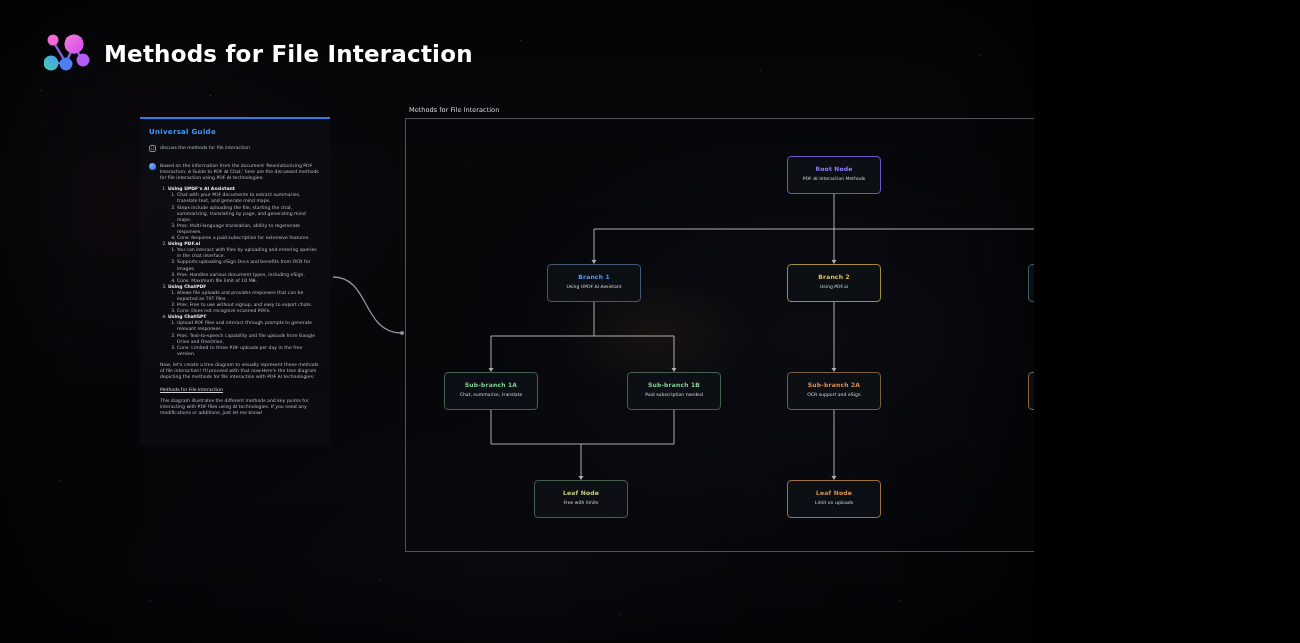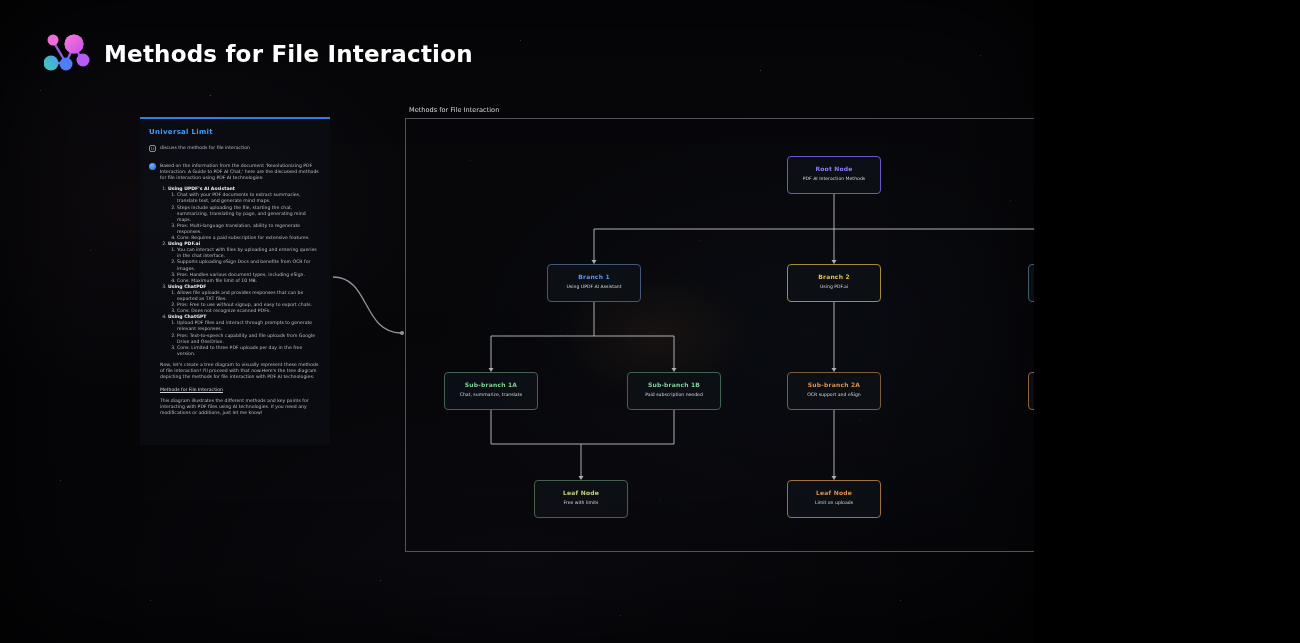--- a/index.html
+++ b/index.html
@@ -96,21 +96,21 @@
             <stop offset="0" stop-color="#3ecfb0"></stop>
               <stop offset="1" stop-color="#4a9df0"></stop>
           </linearGradient>
         </defs>
       </svg>
     </span>
     <h1 class="app-title">Methods for File Interaction</h1>
   </header>
 
   <aside class="chat-panel">
-    <div class="chat-title" style="color: rgb(62, 155, 255);">Universal Limit</div>
+    <div class="chat-title" style="color: rgb(62, 155, 255);">Universal Guide</div>
 
     <div class="chat-row">
       <span class="avatar user">U</span>
       <div class="chat-text">discuss the methods for file interaction</div>
     </div>
 
     <div class="chat-row">
       <span class="avatar ai"></span>
       <div class="chat-text">
         <p>Based on the information from the document 'Revolutionizing PDF Interaction: A Guide to PDF AI Chat,' here are the discussed methods for file interaction using PDF AI technologies:</p>

